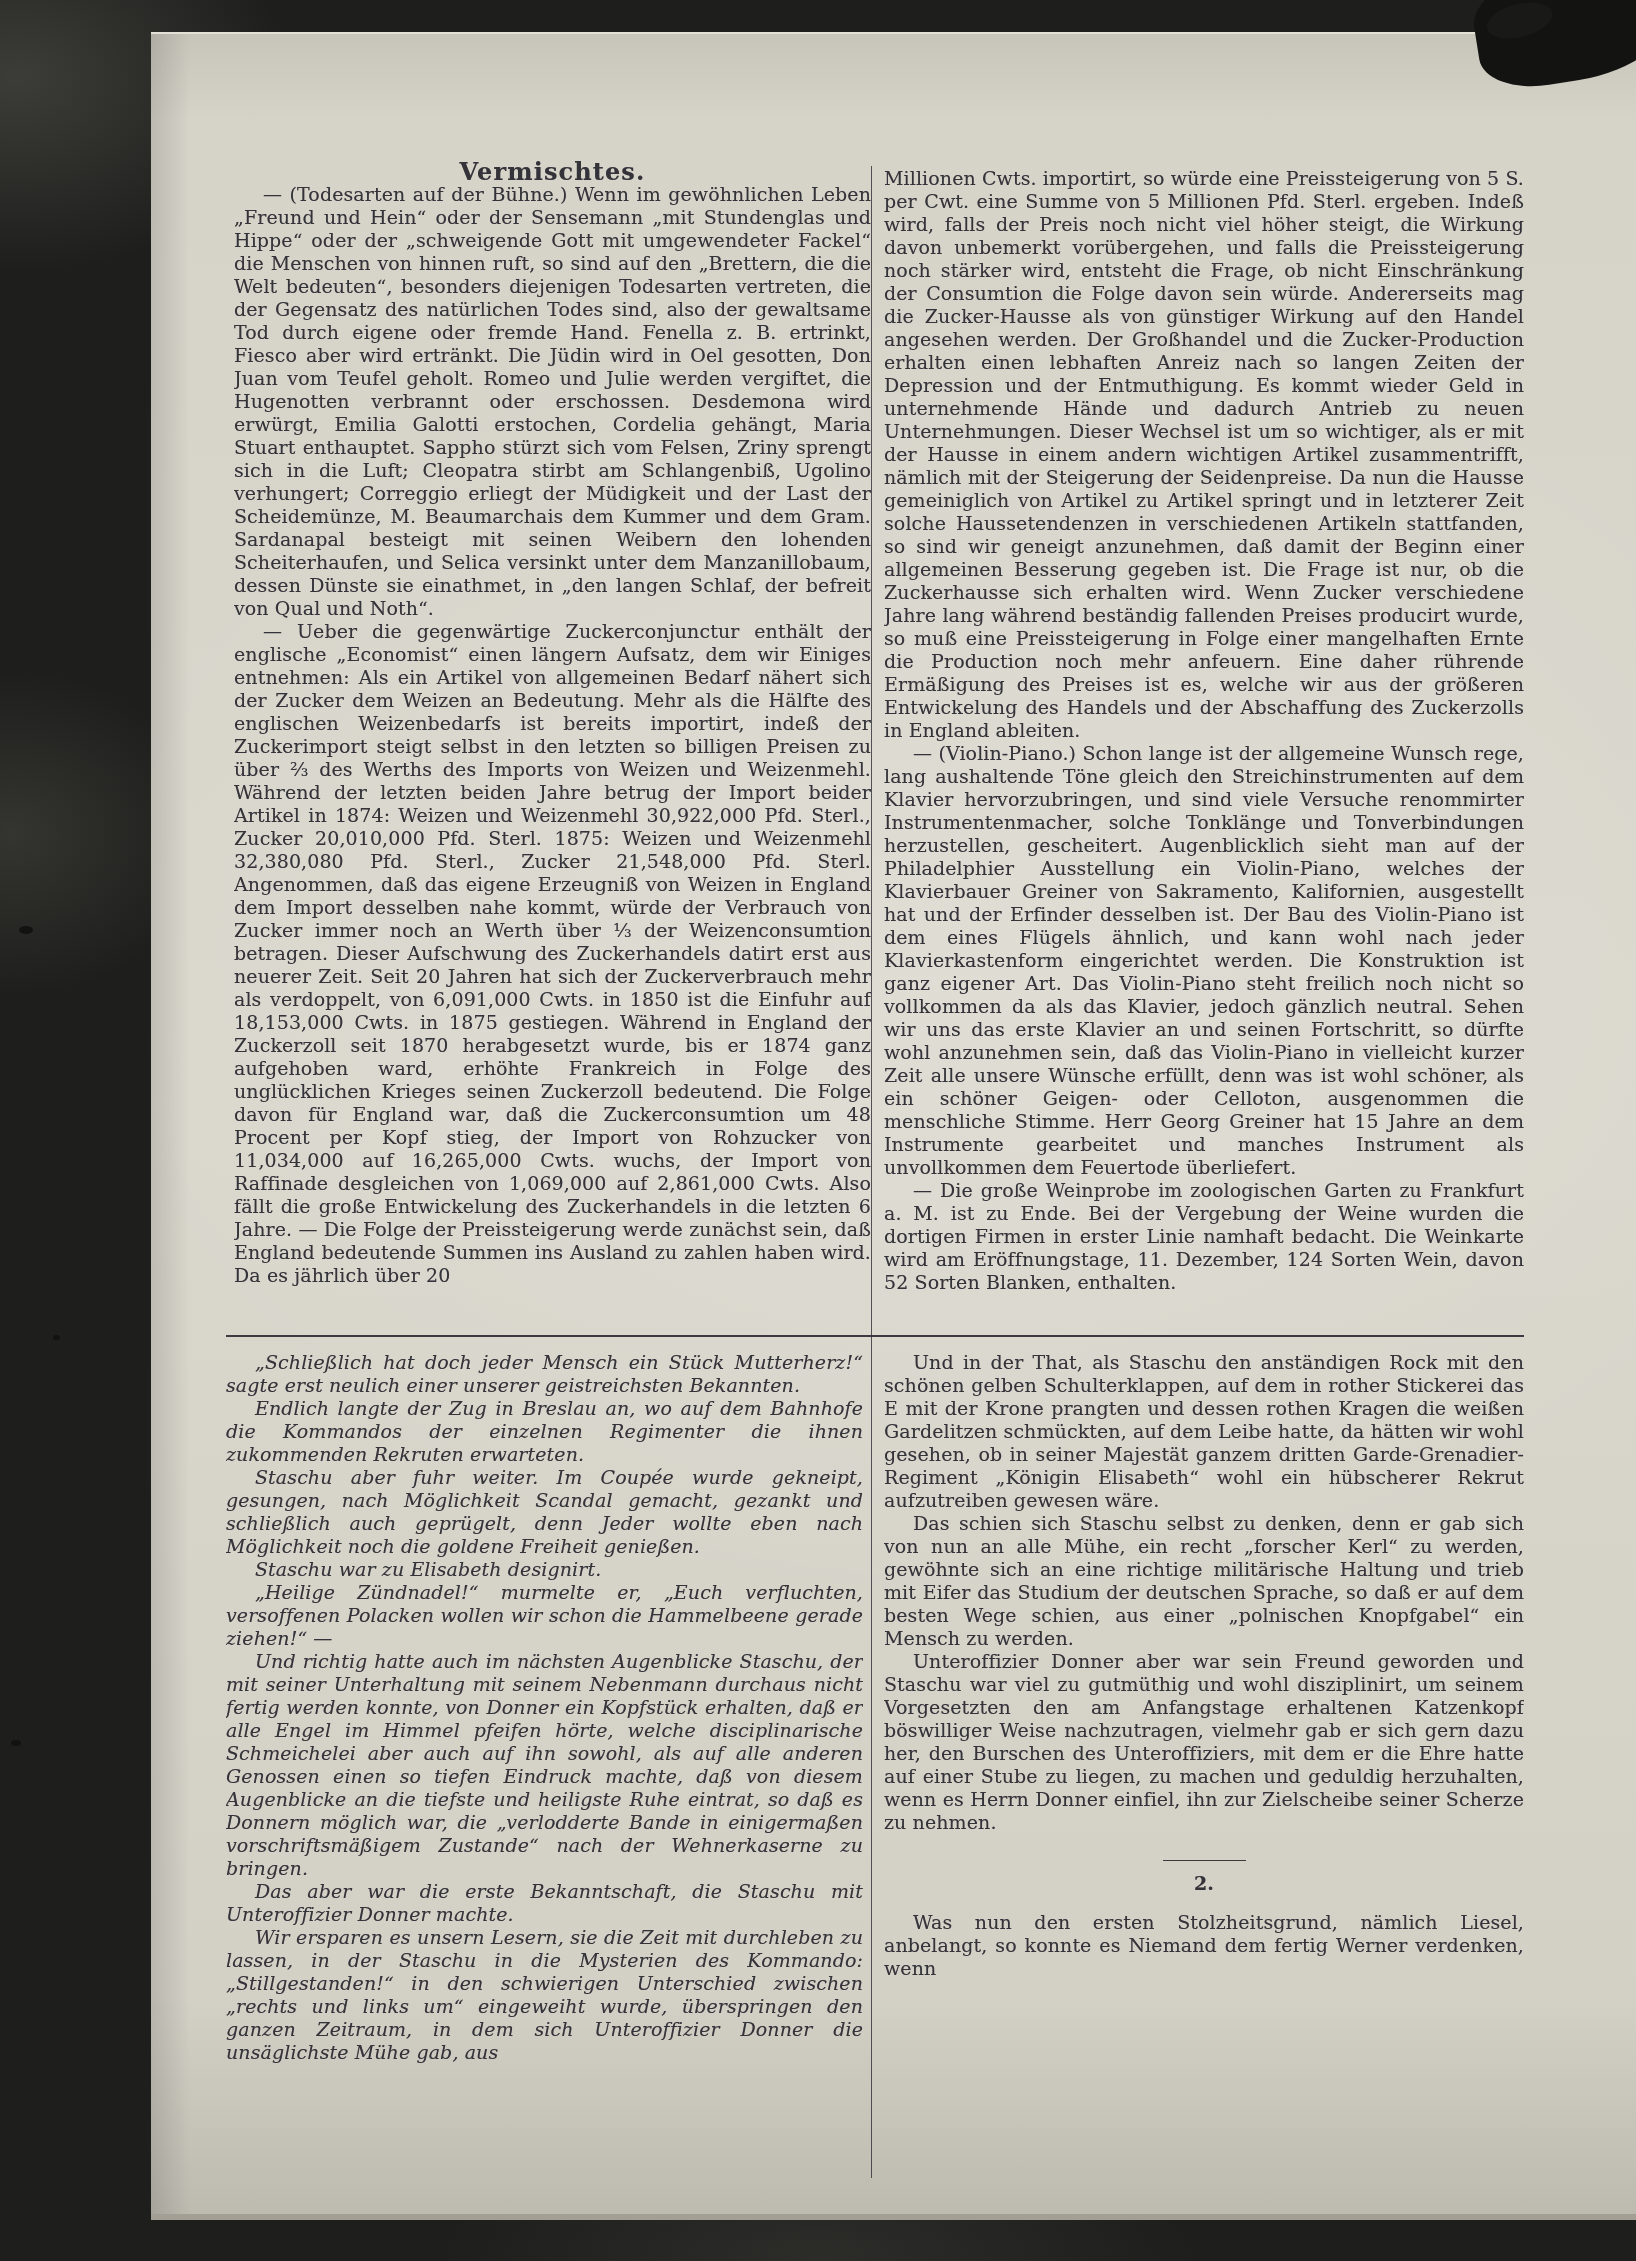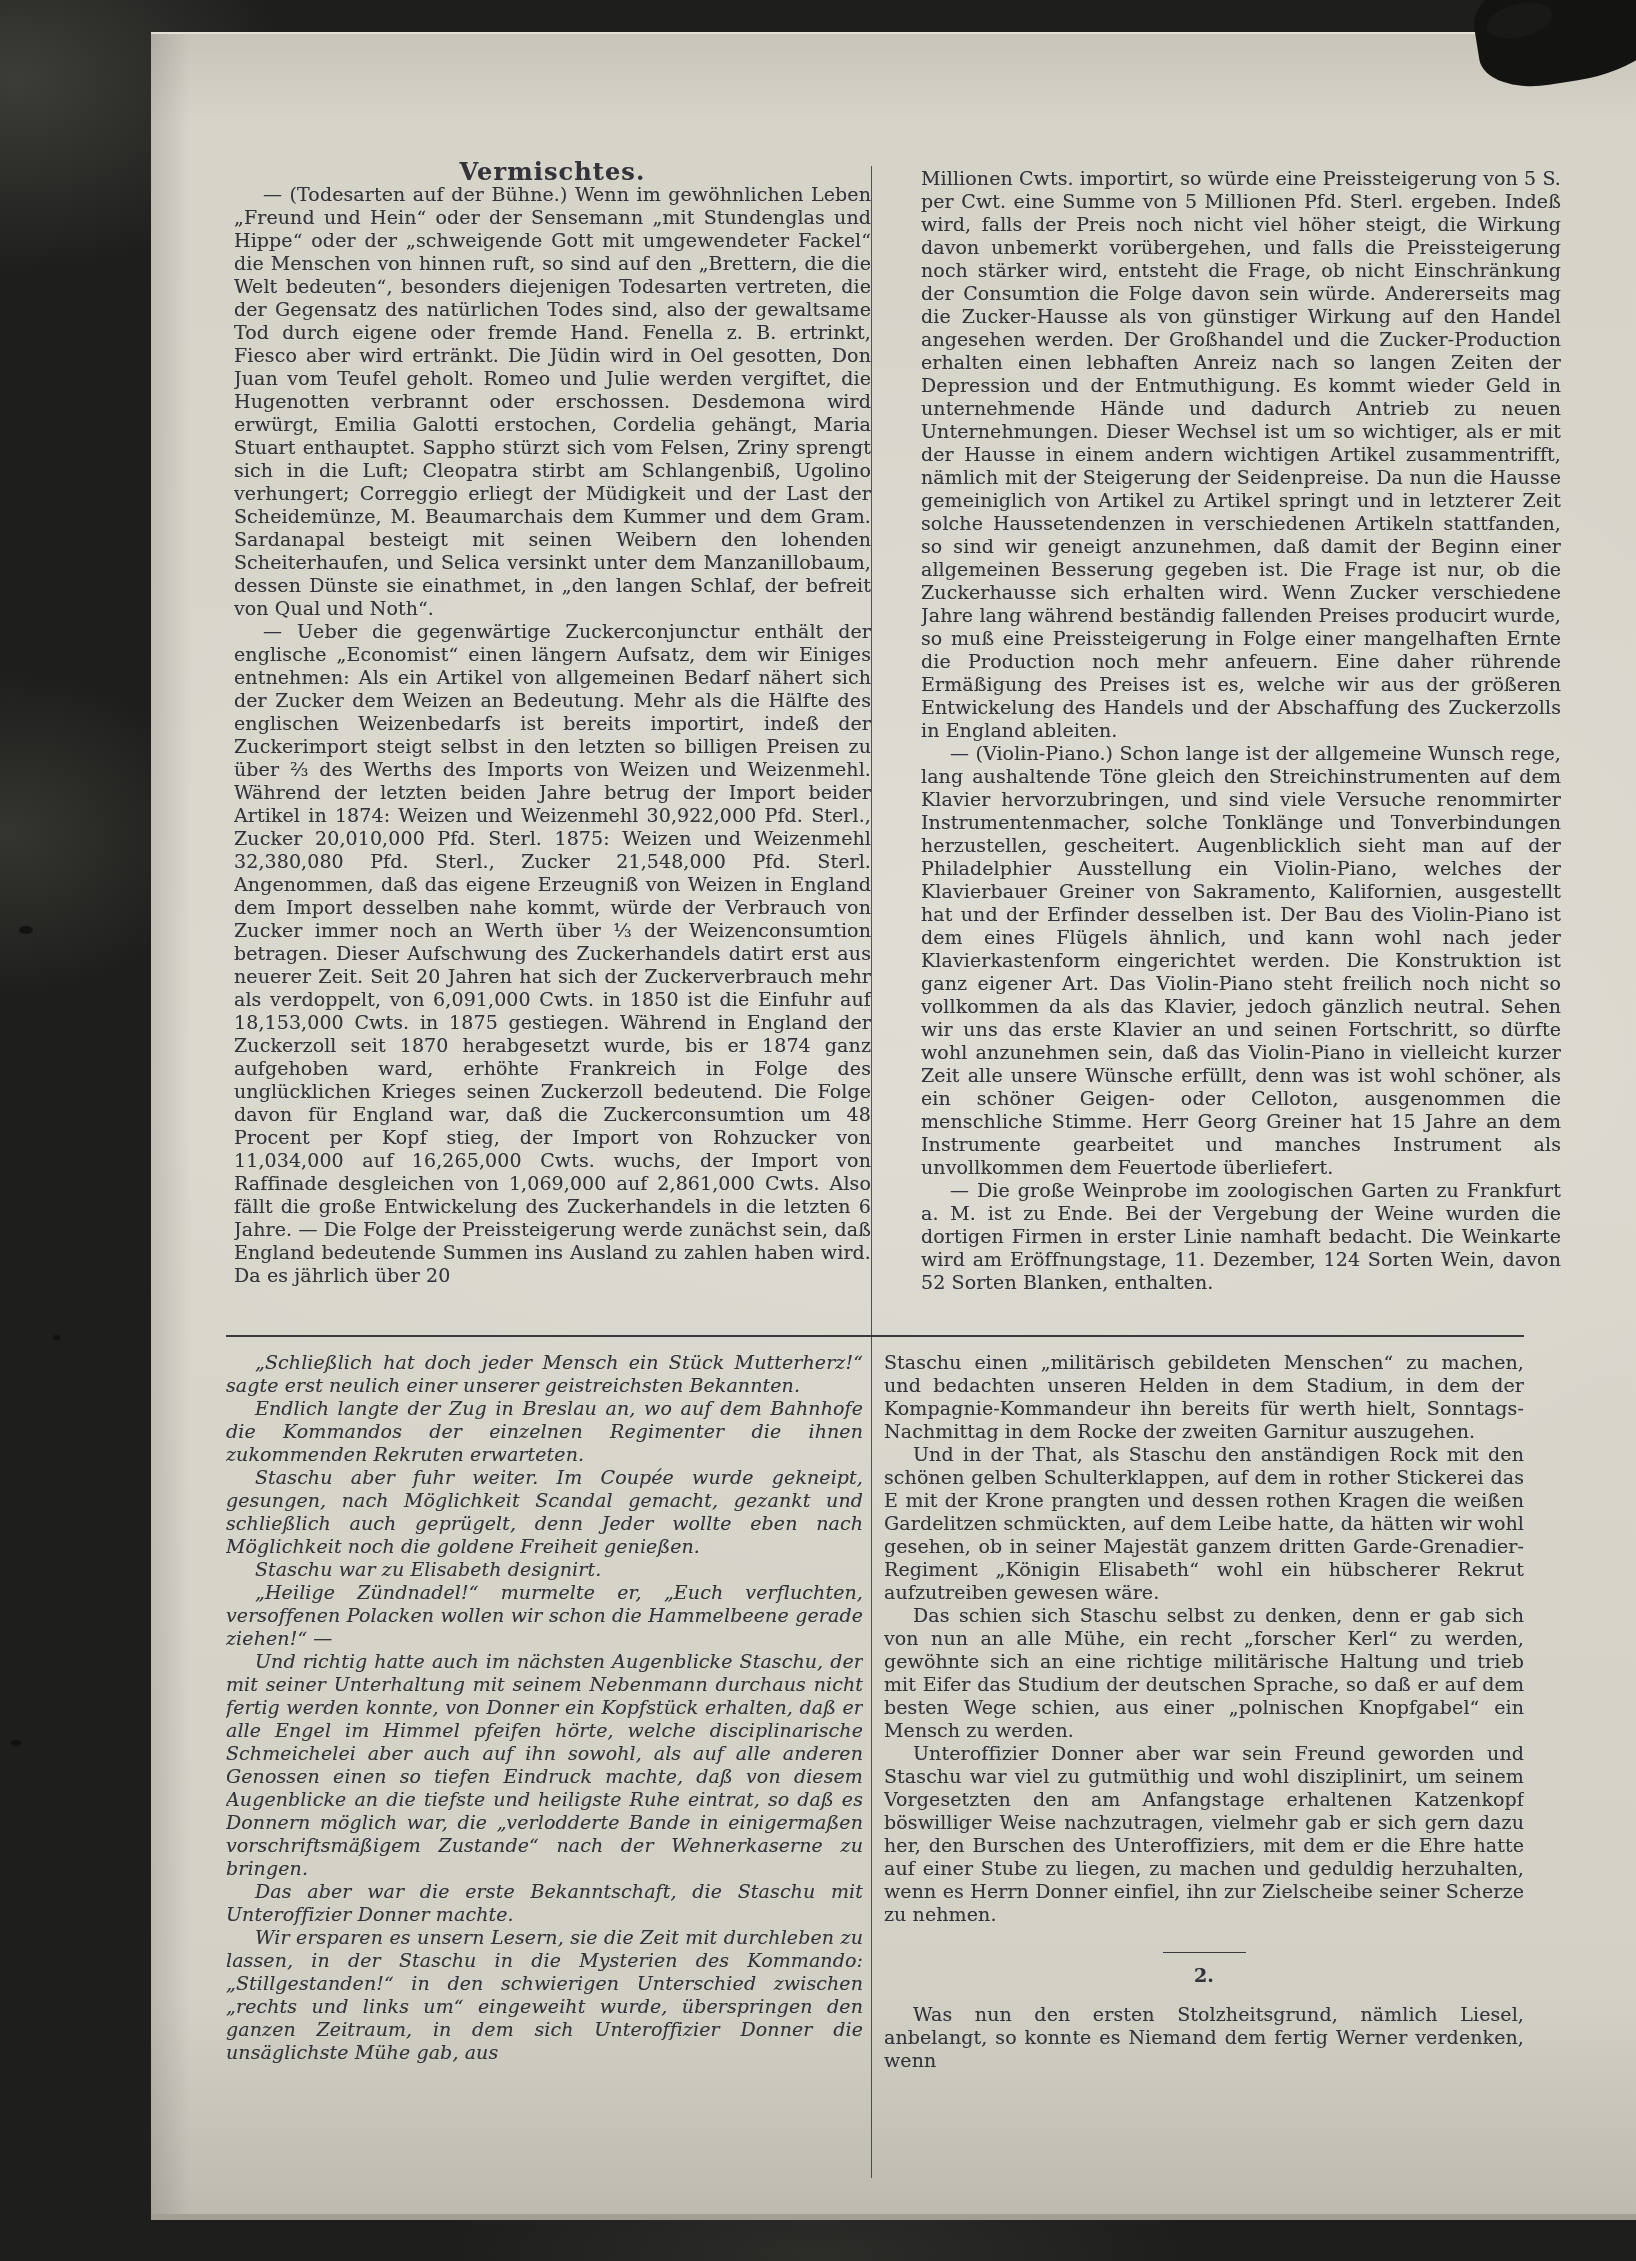--- a/index.html
+++ b/index.html
@@ -47,21 +47,21 @@
   .col{
     position:absolute;overflow:hidden;
     color:#34333a;font-size:19px;line-height:23px;
     text-align:justify;letter-spacing:0.1px;
     text-shadow:0 0 0.6px rgba(52,51,58,.35);
   }
   .col p{margin:0;}
   .col p.indent{text-indent:29px;}
   .col p.cont{text-indent:0;}
   .col-upper-left {left:234px;top:160px;width:637px;height:1171px;}
-  .col-upper-right{left:921px;top:167px;width:640px;height:1164px;}
+  .col-upper-right{left:884px;top:167px;width:640px;height:1164px;}
   .col-lower-left {left:226px;top:1351px;width:637px;height:829px;font-style:italic;}
   .col-lower-right{left:884px;top:1351px;width:640px;height:829px;}
 
   .misc-heading{
     text-align:center;font-weight:bold;font-size:24px;letter-spacing:1.1px;
     margin:0 0 5.6px 0;text-indent:0;
   }
   .section-rule{
     position:absolute;left:226px;top:1335px;width:1298px;height:1.7px;
     background:#3b3a41;border:none;margin:0;
@@ -107,21 +107,20 @@
     <p class="indent">Endlich langte der Zug in Breslau an, wo auf dem Bahnhofe die Kommandos der einzelnen Regimenter die ihnen zukommenden Rekruten erwarteten.</p>
     <p class="indent">Staschu aber fuhr weiter. Im Coupée wurde gekneipt, gesungen, nach Möglichkeit Scandal gemacht, gezankt und schließlich auch geprügelt, denn Jeder wollte eben nach Möglichkeit noch die goldene Freiheit genießen.</p>
     <p class="indent">Staschu war zu Elisabeth designirt.</p>
     <p class="indent">„Heilige Zündnadel!“ murmelte er, „Euch verfluchten, versoffenen Polacken wollen wir schon die Hammelbeene gerade ziehen!“ —</p>
     <p class="indent">Und richtig hatte auch im nächsten Augenblicke Staschu, der mit seiner Unterhaltung mit seinem Nebenmann durchaus nicht fertig werden konnte, von Donner ein Kopfstück erhalten, daß er alle Engel im Himmel pfeifen hörte, welche disciplinarische Schmeichelei aber auch auf ihn sowohl, als auf alle anderen Genossen einen so tiefen Eindruck machte, daß von diesem Augenblicke an die tiefste und heiligste Ruhe eintrat, so daß es Donnern möglich war, die „verlodderte Bande in einigermaßen vorschriftsmäßigem Zustande“ nach der Wehnerkaserne zu bringen.</p>
     <p class="indent">Das aber war die erste Bekanntschaft, die Staschu mit Unteroffizier Donner machte.</p>
     <p class="indent">Wir ersparen es unsern Lesern, sie die Zeit mit durchleben zu lassen, in der Staschu in die Mysterien des Kommando: „Stillgestanden!“ in den schwierigen Unterschied zwischen „rechts und links um“ eingeweiht wurde, überspringen den ganzen Zeitraum, in dem sich Unteroffizier Donner die unsäglichste Mühe gab, aus</p>
   </div>
 
   <div class="col col-lower-right">
-    <p class="cont">Staschu einen „militärisch gebildeten Menschen“ zu machen, und bedachten unseren Helden in dem Stadium, in dem der Kompagnie-Kommandeur ihn bereits für werth hielt, Sonntags-Nachmittag in dem Rocke der zweiten Garnitur auszugehen.</p>
     <p class="indent">Und in der That, als Staschu den anständigen Rock mit den schönen gelben Schulterklappen, auf dem in rother Stickerei das E mit der Krone prangten und dessen rothen Kragen die weißen Gardelitzen schmückten, auf dem Leibe hatte, da hätten wir wohl gesehen, ob in seiner Majestät ganzem dritten Garde-Grenadier-Regiment „Königin Elisabeth“ wohl ein hübscherer Rekrut aufzutreiben gewesen wäre.</p>
     <p class="indent">Das schien sich Staschu selbst zu denken, denn er gab sich von nun an alle Mühe, ein recht „forscher Kerl“ zu werden, gewöhnte sich an eine richtige militärische Haltung und trieb mit Eifer das Studium der deutschen Sprache, so daß er auf dem besten Wege schien, aus einer „polnischen Knopfgabel“ ein Mensch zu werden.</p>
     <p class="indent">Unteroffizier Donner aber war sein Freund geworden und Staschu war viel zu gutmüthig und wohl disziplinirt, um seinem Vorgesetzten den am Anfangstage erhaltenen Katzenkopf böswilliger Weise nachzutragen, vielmehr gab er sich gern dazu her, den Burschen des Unteroffiziers, mit dem er die Ehre hatte auf einer Stube zu liegen, zu machen und geduldig herzuhalten, wenn es Herrn Donner einfiel, ihn zur Zielscheibe seiner Scherze zu nehmen.</p>
     <hr class="chapter-rule">
     <p class="chapter-number">2.</p>
     <p class="indent">Was nun den ersten Stolzheitsgrund, nämlich Liesel, anbelangt, so konnte es Niemand dem fertig Werner verdenken, wenn</p>
   </div>
 
   <div class="column-divider"></div>
 

